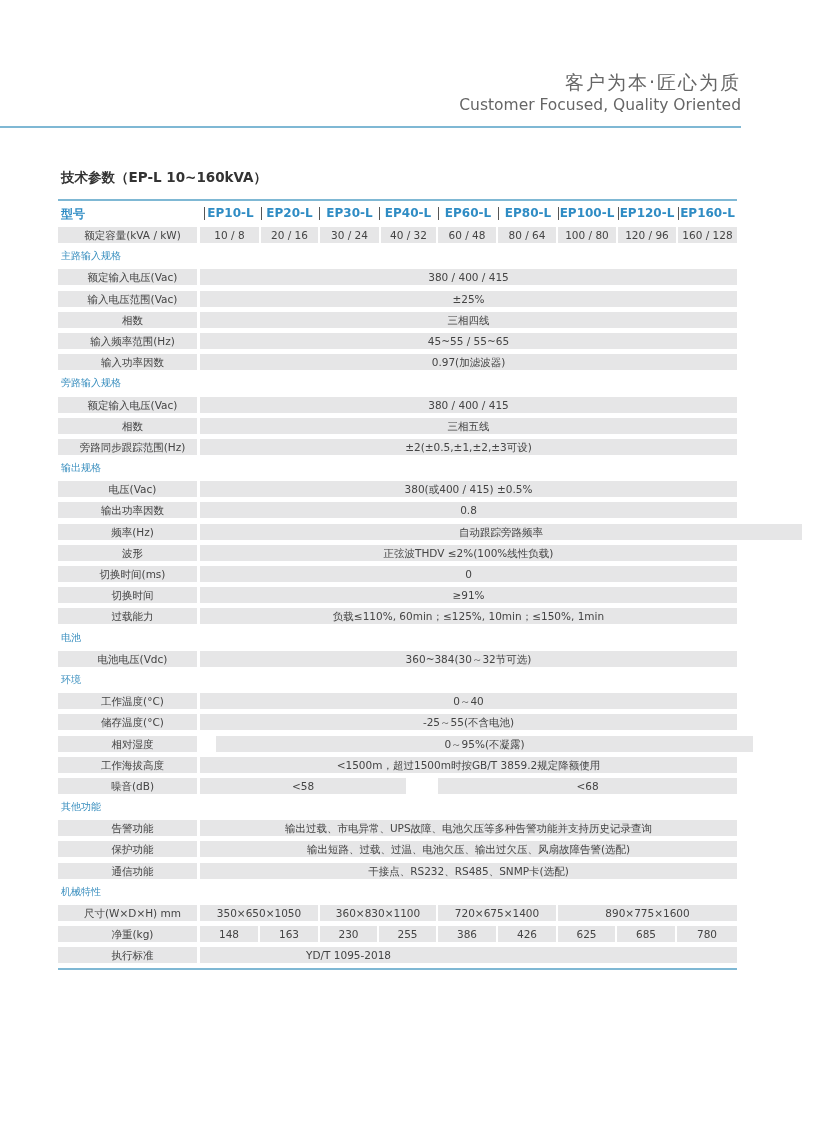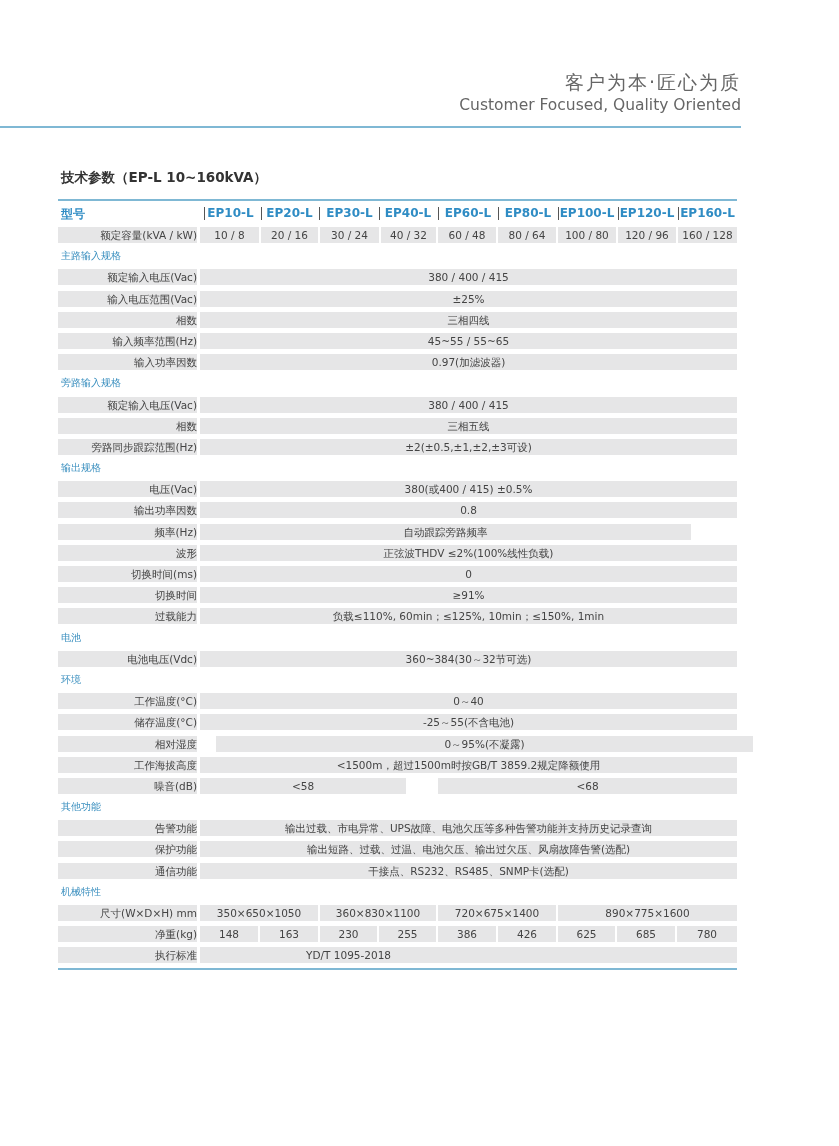--- a/index.html
+++ b/index.html
@@ -7,21 +7,21 @@
          font-family:"DejaVu Sans", "Liberation Sans", sans-serif; color:#333; }
   .header-cn { position:absolute; right:98px; top:70px; font-size:19px; color:#666; letter-spacing:2px; }
   .header-en { position:absolute; right:98px; top:96px; font-size:15.5px; color:#666; }
   .header-line { position:absolute; left:0; top:126px; width:741px; height:2px; background:#7fb8d4; }
   .title { position:absolute; left:61px; top:169px; font-size:13.5px; font-weight:bold; color:#333; }
   .table { position:absolute; left:58px; top:199px; width:679px; }
   .top-line { height:2px; background:#7fb8d4; }
   .row { position:relative; height:21.2px; }
   .cell { position:absolute; top:2px; height:16px; line-height:16px; font-size:10.5px; color:#444;
           background:#e6e6e7; text-align:center; white-space:nowrap; overflow:hidden; }
-  .lbl { left:0; width:139px; text-align:right; padding-left:10px; box-sizing:border-box; }
+  .lbl { left:0; width:139px; text-align:center; padding-left:10px; box-sizing:border-box; }
   .sec { position:absolute; left:3px; top:3px; font-size:10px; color:#3a8fbf; }
   .hdr-row { height:24px; }
   .hdr-lbl { position:absolute; left:3px; top:5px; font-size:12px; font-weight:bold; color:#2f8cc4; }
   .hdr-model { position:absolute; top:5px; font-size:12px; font-weight:bold; color:#2f8cc4; text-align:center; }
   .sep { position:absolute; top:6px; width:1px; height:13px; background:#555; }
   .bottom-line { height:2px; background:#7fb8d4; margin-top:1px; }
 </style>
 </head>
 <body>
 
@@ -115,21 +115,21 @@
   <div class="row">
     <span class="cell lbl">电压(Vac)</span>
     <span class="cell" style="left:142px;width:537px">380(或400 / 415) ±0.5%</span>
   </div>
   <div class="row">
     <span class="cell lbl">输出功率因数</span>
     <span class="cell" style="left:142px;width:537px">0.8</span>
   </div>
   <div class="row">
     <span class="cell lbl">频率(Hz)</span>
-    <span class="cell" style="left:142px;width:491px">自动跟踪旁路频率</span>
+    <span class="cell" style="left:142px;width:602px">自动跟踪旁路频率</span>
   </div>
   <div class="row">
     <span class="cell lbl">波形</span>
     <span class="cell" style="left:142px;width:537px">正弦波THDV ≤2%(100%线性负载)</span>
   </div>
   <div class="row">
     <span class="cell lbl">切换时间(ms)</span>
     <span class="cell" style="left:142px;width:537px">0</span>
   </div>
   <div class="row">

